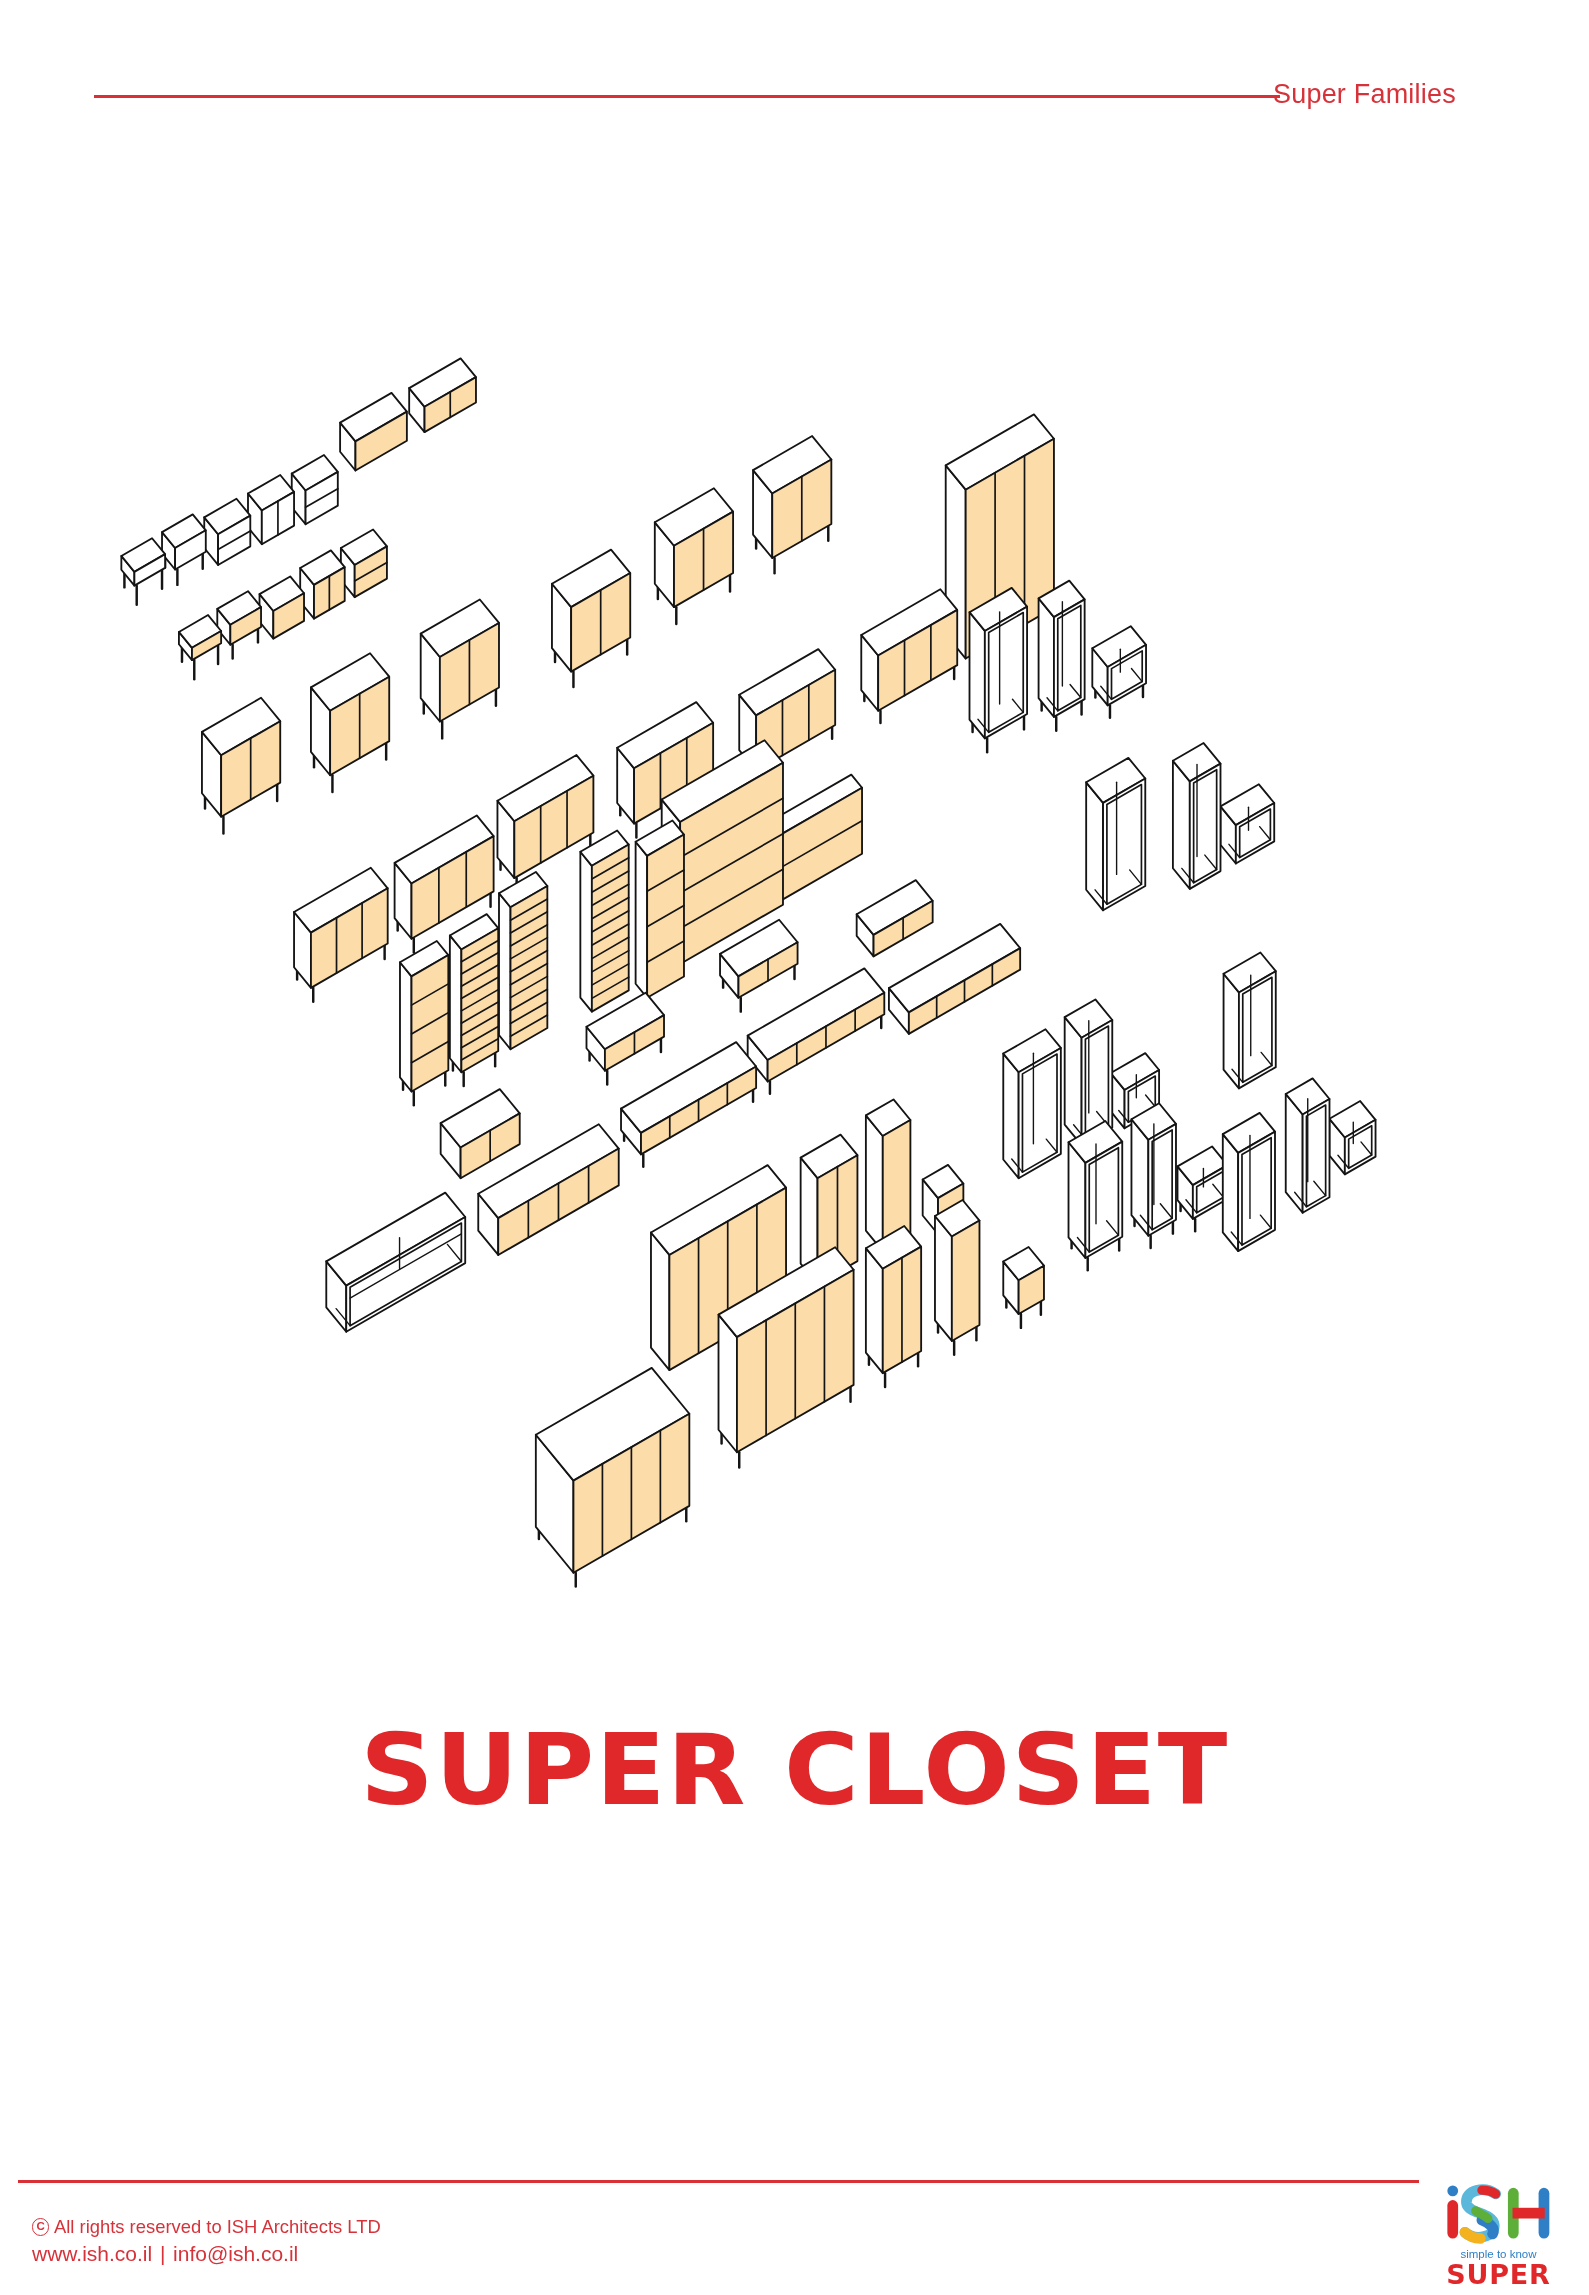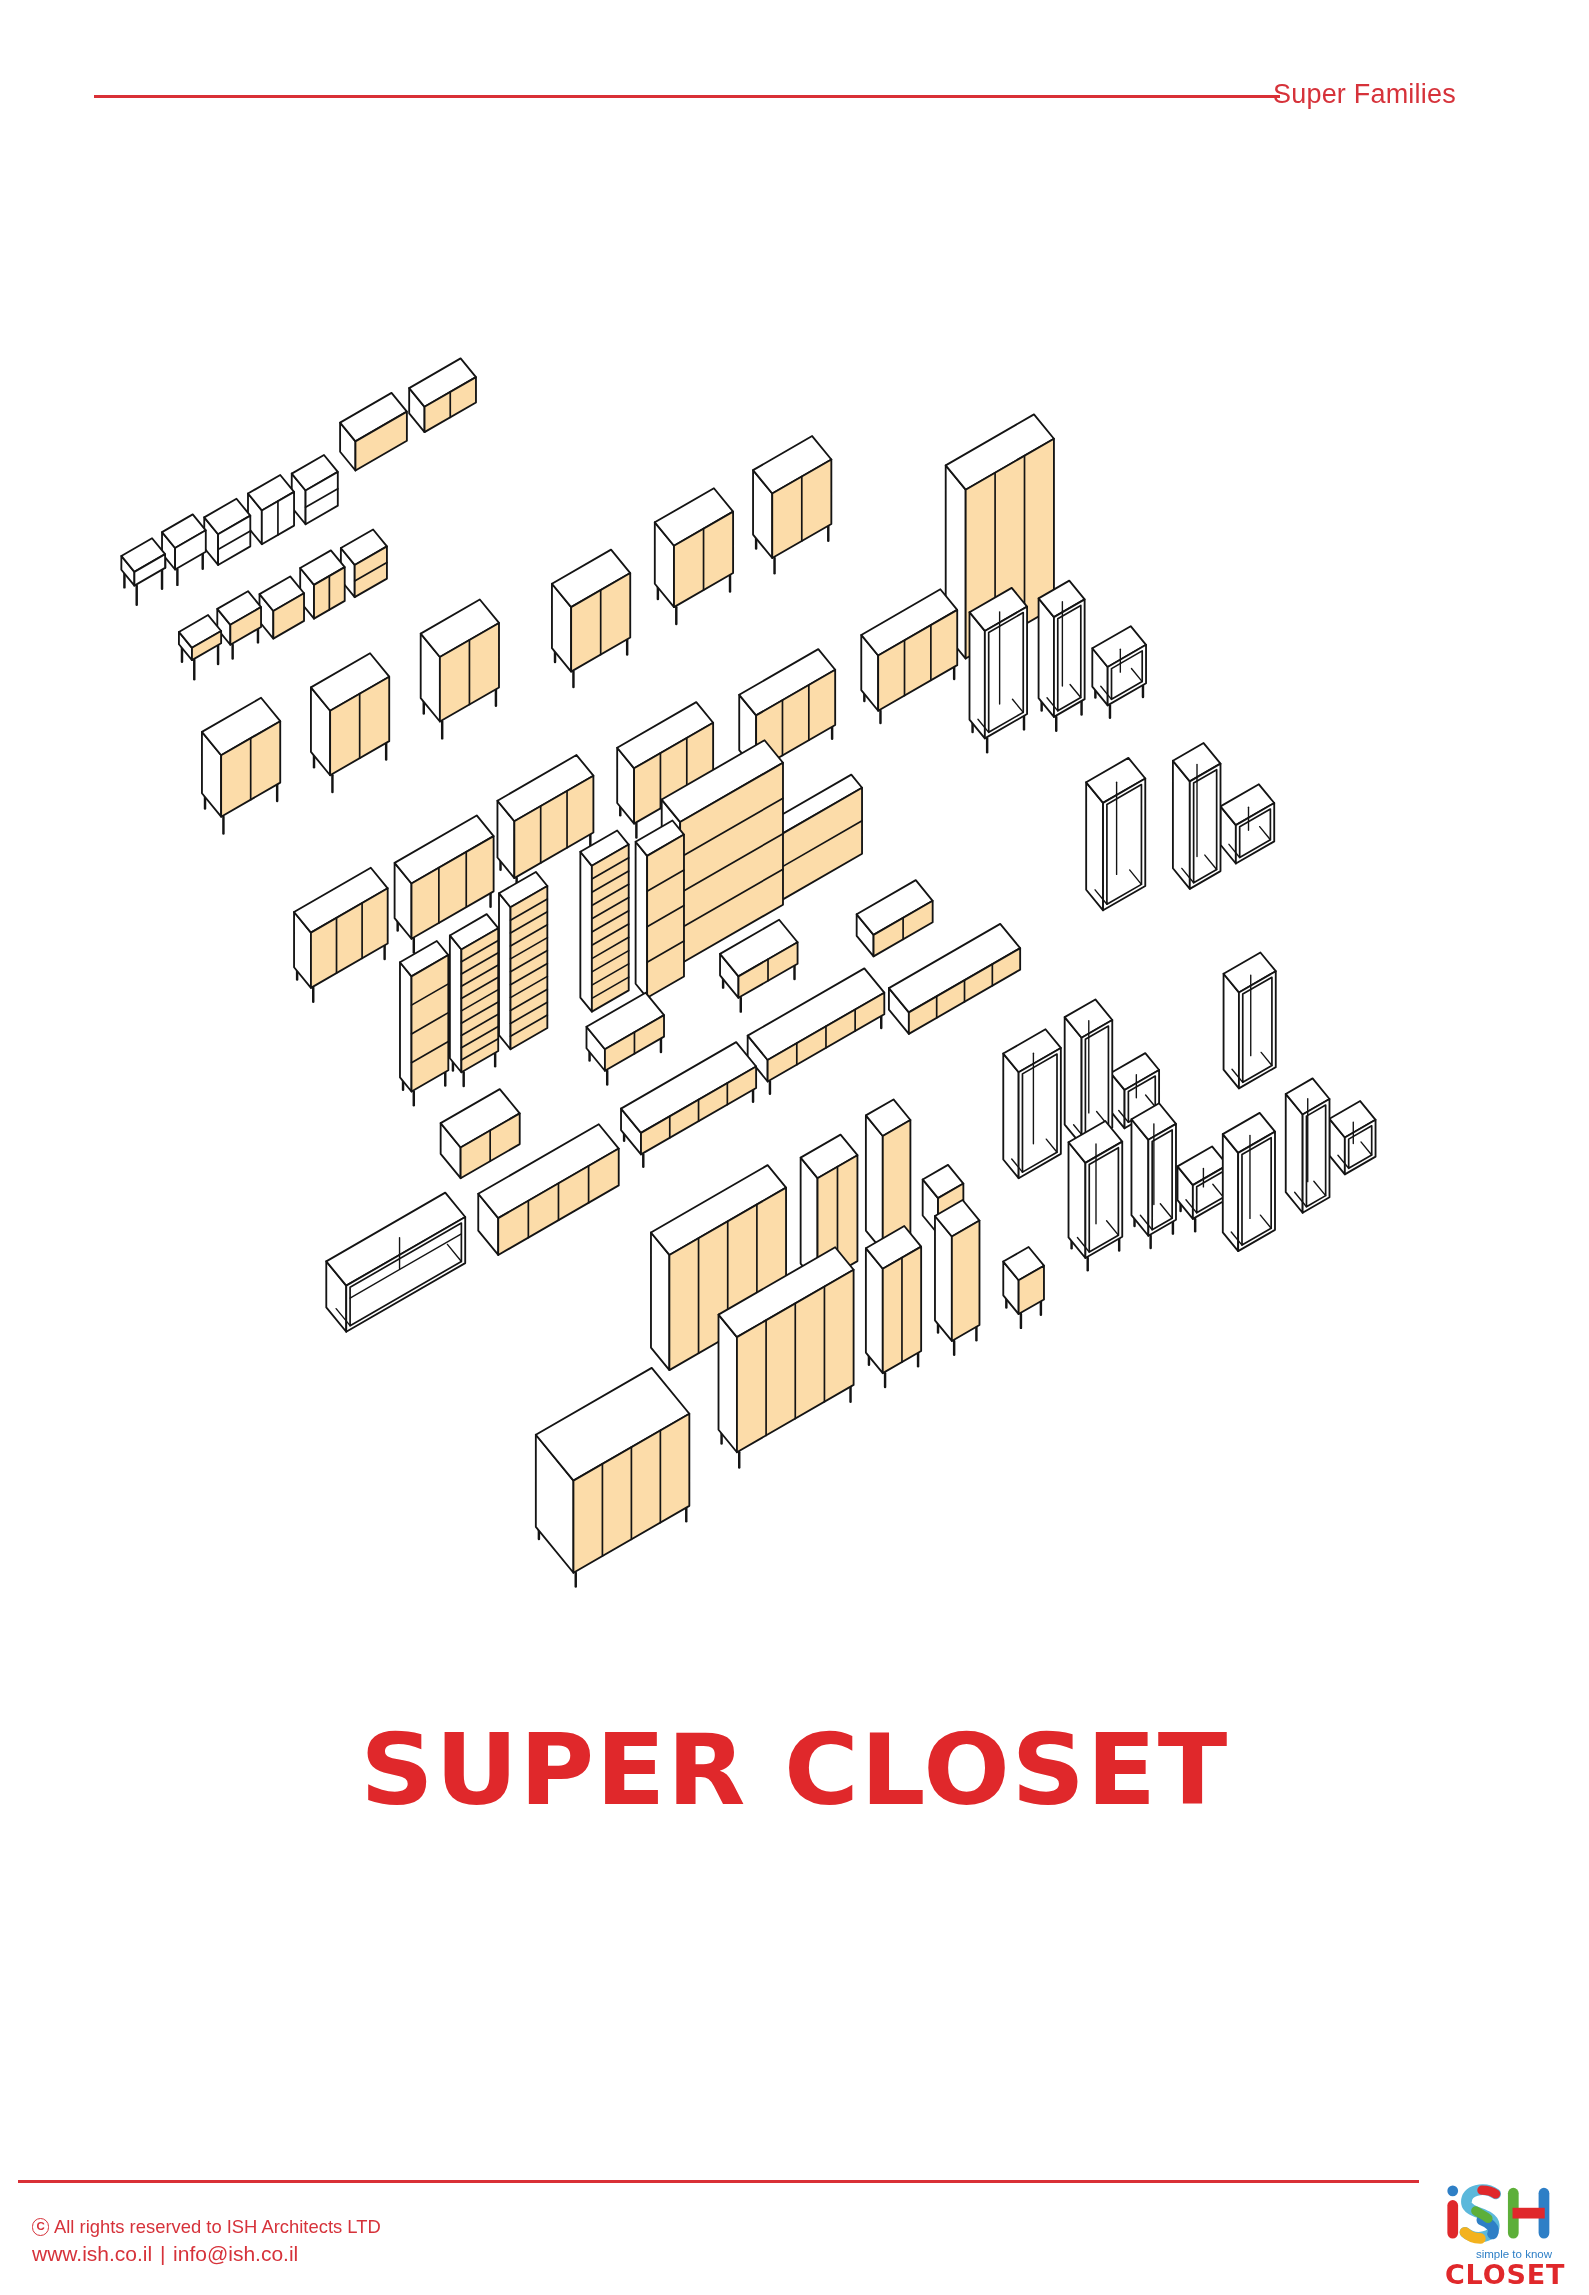--- a/index.html
+++ b/index.html
@@ -7,21 +7,21 @@
   .header-rule { position: absolute; left: 94px; top: 95px; width: 1186px; height: 3.1px; background: #D93036; }
   .header-label { position: absolute; left: 1273px; top: 79px; font-size: 27px; color: #D6323A; letter-spacing: 0.2px; }
   .illustration { position: absolute; left: 0; top: 0; width: 1589px; height: 2295px; }
   .main-title { position: absolute; left: 0; width: 1589px; top: 1717px; text-align: center; font-family: "DejaVu Sans", sans-serif; font-weight: bold; font-size: 98px; line-height: 107px; color: #E0282B; letter-spacing: 1.5px; transform: scaleX(1.04); }
   .footer-rule { position: absolute; left: 17.7px; top: 2180px; width: 1401px; height: 3.1px; background: #D93036; }
   .footer-copy { position: absolute; left: 32px; top: 2216px; font-size: 18.4px; color: #D6323A; display: flex; align-items: center; gap: 4.6px; }
   .copy-icon { display: inline-block; width: 15.4px; height: 15.4px; border: 1.5px solid #D6323A; border-radius: 50%; font-size: 11.5px; line-height: 15.4px; text-align: center; font-weight: bold; }
   .footer-contact { position: absolute; left: 32px; top: 2242px; font-size: 21px; color: #D6323A; }
   .footer-contact .sep { margin: 0 7.7px; }
   .logo { position: absolute; left: 1442px; top: 2183px; width: 115px; height: 104px; }
-  .logo-tagline { position: absolute; left: 1445px; top: 2248px; width: 107px; font-size: 11.5px; color: #2E7FC6; text-align: right; }
+  .logo-tagline { position: absolute; left: 1445px; top: 2248px; width: 107px; font-size: 11.5px; color: #2E7FC6; text-align: center; }
   .logo-revit { position: absolute; left: 1445px; top: 2259px; width: 107px; font-family: "DejaVu Sans", sans-serif; font-weight: bold; font-size: 27px; line-height: 31px; color: #E0282B; text-align: center; letter-spacing: 0.8px; }
 </style>
 </head>
 <body>
 
 <div class="header-rule"></div>
 <div class="header-label">Super Families</div>
 
 <svg class="illustration" id="illustration" viewBox="0 0 2070 2990" xmlns="http://www.w3.org/2000/svg">
     <g>
@@ -635,14 +635,14 @@
     <path d="M52 48 C62 52 70 58 66 66" fill="none" stroke="#2E7FC6" stroke-width="14" stroke-linecap="round"></path>
     <path d="M30 64 C36 70 44 72 50 72" fill="none" stroke="#F3B21E" stroke-width="14" stroke-linecap="round"></path>
     <path d="M44 36 C50 40 56 42 60 46" fill="none" stroke="#5DAF3A" stroke-width="12" stroke-linecap="round"></path>
     <path d="M52 9 C60 9 66 11 70 14" fill="none" stroke="#E0282B" stroke-width="12" stroke-linecap="round"></path>
     <rect x="86" y="6" width="14" height="66" rx="7" fill="#5DAF3A"></rect>
     <rect x="126" y="6" width="14" height="66" rx="7" fill="#2E7FC6"></rect>
     <rect x="92" y="32" width="42" height="14" fill="#E0282B"></rect>
   </g>
 </svg>
 <div class="logo-tagline">simple to know</div>
-<div class="logo-revit">CLOSET</div>
+<div class="logo-revit">SUPER</div>
 
 
 </body></html>

